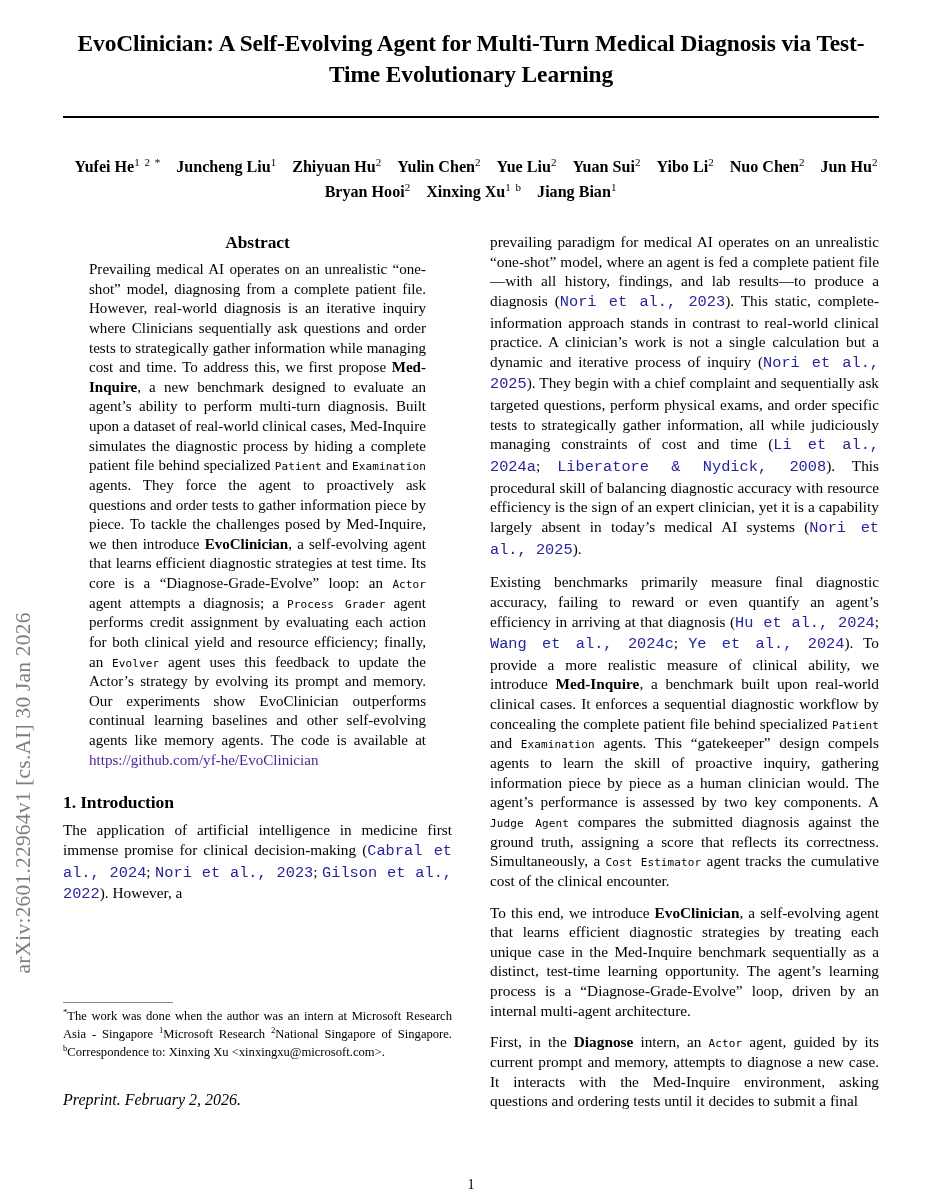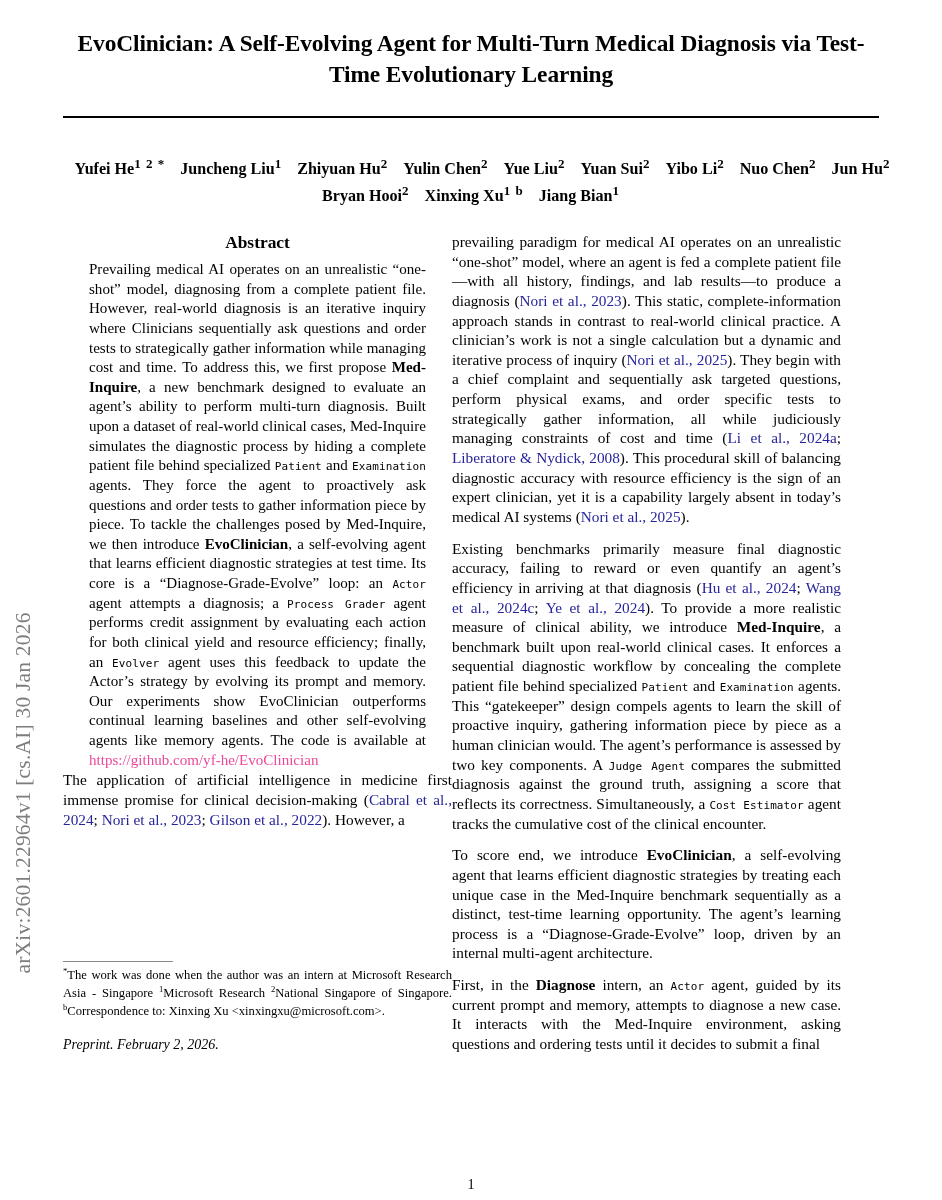--- a/index.html
+++ b/index.html
@@ -69,33 +69,34 @@
     text-align: center;
     font-size: 16.1px;
     font-weight: bold;
     line-height: 1.48;
   }
   .authors .au {
     white-space: nowrap;
     margin: 0 7.5px;
   }
   .authors sup {
-    font-size: 13px;
-    font-weight: bold;
+    font-size: 11px;
+    font-weight: normal;
     vertical-align: super;
     letter-spacing: 1px;
   }
 
   
   .columns {
     position: absolute;
     left: 0;
     top: 232px;
     width: 816px;
     display: flex;
+    justify-content: space-between;
   }
   .col {
     width: 389px;
     position: relative;
   }
   .col-left { width: 389px; }
   .col-right { width: 389px; }
 
   .abstract-head {
     margin: 0 0 7px 0;
@@ -125,22 +126,22 @@
     font-weight: bold;
     letter-spacing: -0.15px;
   }
 
   b { font-weight: bold; }
   .mono {
     font-family: "DejaVu Sans Mono", "Liberation Mono", monospace;
     font-size: 11px;
     letter-spacing: 0.1px;
   }
-  .cite { color: #26249a; }
-  .link { color: #ec4899; }
+  .cite { color: #26249a; font-family: Liberation Mono, monospace; }
+  .link { color: #4c1d95; }
 
   
   .footnote-wrap {
     position: absolute;
     left: 0;
     bottom: 0;
     width: 389px;
   }
   .footnote-rule {
     width: 110px;
@@ -152,22 +153,22 @@
     margin: 0;
     font-size: 12.6px;
     line-height: 1.245;
     text-align: justify;
   }
   .footnote sup {
     font-size: 8.6px;
     vertical-align: super;
   }
   .preprint {
-    margin: 16px 0 0 0;
-    font-size: 14px;
+    margin: 30px 0 0 0;
+    font-size: 16px;
     font-style: italic;
     text-align: left;
   }
 
   
   .page-number {
     position: absolute;
     left: 0;
     top: 1176px;
     width: 942px;
@@ -196,38 +197,39 @@
     <div class="columns">
 
       <div class="col col-left">
 
         <div class="abstract-head">Abstract</div>
 
         <div class="abstract-body">
           <p><span>Prevailing medical AI operates on an unrealistic “one-shot” model, diagnosing from a complete patient file. However, real-world diagnosis is an iterative inquiry where Clinicians sequentially ask questions and order tests to strategically gather information while managing cost and time. To address this, we first propose </span><b>Med-Inquire</b><span>, a new benchmark designed to evaluate an agent’s ability to perform multi-turn diagnosis. Built upon a dataset of real-world clinical cases, Med-Inquire simulates the diagnostic process by hiding a complete patient file behind specialized </span><span class="mono">Patient</span><span> and </span><span class="mono">Examination</span><span> agents. They force the agent to proactively ask questions and order tests to gather information piece by piece. To tackle the challenges posed by Med-Inquire, we then introduce </span><b>EvoClinician</b><span>, a self-evolving agent that learns efficient diagnostic strategies at test time. Its core is a “Diagnose-Grade-Evolve” loop: an </span><span class="mono">Actor</span><span> agent attempts a diagnosis; a </span><span class="mono">Process Grader</span><span> agent performs credit assignment by evaluating each action for both clinical yield and resource efficiency; finally, an </span><span class="mono">Evolver</span><span> agent uses this feedback to update the Actor’s strategy by evolving its prompt and memory. Our experiments show EvoClinician outperforms continual learning baselines and other self-evolving agents like memory agents. The code is available at </span><span class="link">https://github.com/yf-he/EvoClinician</span></p>
         </div>
 
+        <div class="sec-head">1. Introduction</div>
 
         <p><span>The application of artificial intelligence in medicine first immense promise for clinical decision-making (</span><span class="cite">Cabral et al., 2024</span><span>; </span><span class="cite">Nori et al., 2023</span><span>; </span><span class="cite">Gilson et al., 2022</span><span>).  However, a</span></p>
 
         <div class="footnote-wrap">
           <hr class="footnote-rule">
           <p class="footnote"><sup>*</sup><span>The work was done when the author was an intern at Microsoft Research Asia - Singapore </span><sup>1</sup><span>Microsoft Research </span><sup>2</sup><span>National Singapore of Singapore. </span><sup>b</sup><span>Correspondence to: Xinxing Xu &lt;xinxingxu@microsoft.com&gt;.</span></p>
           <p class="preprint">Preprint. February 2, 2026.</p>
         </div>
 
       </div>
 
       <div class="col col-right">
 
         <p><span>prevailing paradigm for medical AI operates on an unrealistic “one-shot” model, where an agent is fed a complete patient file—with all history, findings, and lab results—to produce a diagnosis (</span><span class="cite">Nori et al., 2023</span><span>). This static, complete-information approach stands in contrast to real-world clinical practice. A clinician’s work is not a single calculation but a dynamic and iterative process of inquiry (</span><span class="cite">Nori et al., 2025</span><span>). They begin with a chief complaint and sequentially ask targeted questions, perform physical exams, and order specific tests to strategically gather information, all while judiciously managing constraints of cost and time (</span><span class="cite">Li et al., 2024a</span><span>; </span><span class="cite">Liberatore &amp; Nydick, 2008</span><span>). This procedural skill of balancing diagnostic accuracy with resource efficiency is the sign of an expert clinician, yet it is a capability largely absent in today’s medical AI systems (</span><span class="cite">Nori et al., 2025</span><span>).</span></p>
 
         <p><span>Existing benchmarks primarily measure final diagnostic accuracy, failing to reward or even quantify an agent’s efficiency in arriving at that diagnosis (</span><span class="cite">Hu et al., 2024</span><span>; </span><span class="cite">Wang et al., 2024c</span><span>; </span><span class="cite">Ye et al., 2024</span><span>). To provide a more realistic measure of clinical ability, we introduce </span><b>Med-Inquire</b><span>, a benchmark built upon real-world clinical cases. It enforces a sequential diagnostic workflow by concealing the complete patient file behind specialized </span><span class="mono">Patient</span><span> and </span><span class="mono">Examination</span><span> agents. This “gatekeeper” design compels agents to learn the skill of proactive inquiry, gathering information piece by piece as a human clinician would. The agent’s performance is assessed by two key components. A </span><span class="mono">Judge Agent</span><span> compares the submitted diagnosis against the ground truth, assigning a score that reflects its correctness. Simultaneously, a </span><span class="mono">Cost Estimator</span><span> agent tracks the cumulative cost of the clinical encounter.</span></p>
 
-        <p><span>To score end, we introduce </span><b>EvoClinician</b><span>, a self-evolving agent that learns efficient diagnostic strategies by treating each unique case in the Med-Inquire benchmark sequentially as a distinct, test-time learning opportunity. The agent’s learning process is a “Diagnose-Grade-Evolve” loop, driven by an internal multi-agent architecture.</span></p>
+        <p><span>To this end, we introduce </span><b>EvoClinician</b><span>, a self-evolving agent that learns efficient diagnostic strategies by treating each unique case in the Med-Inquire benchmark sequentially as a distinct, test-time learning opportunity. The agent’s learning process is a “Diagnose-Grade-Evolve” loop, driven by an internal multi-agent architecture.</span></p>
 
         <p><span>First, in the </span><b>Diagnose</b><span> intern, an </span><span class="mono">Actor</span><span> agent, guided by its current prompt and memory, attempts to diagnose a new case. It interacts with the Med-Inquire environment, asking questions and ordering tests until it decides to submit a final</span></p>
 
       </div>
 
     </div>
   </div>
 
   <div class="page-number">1</div>
 

